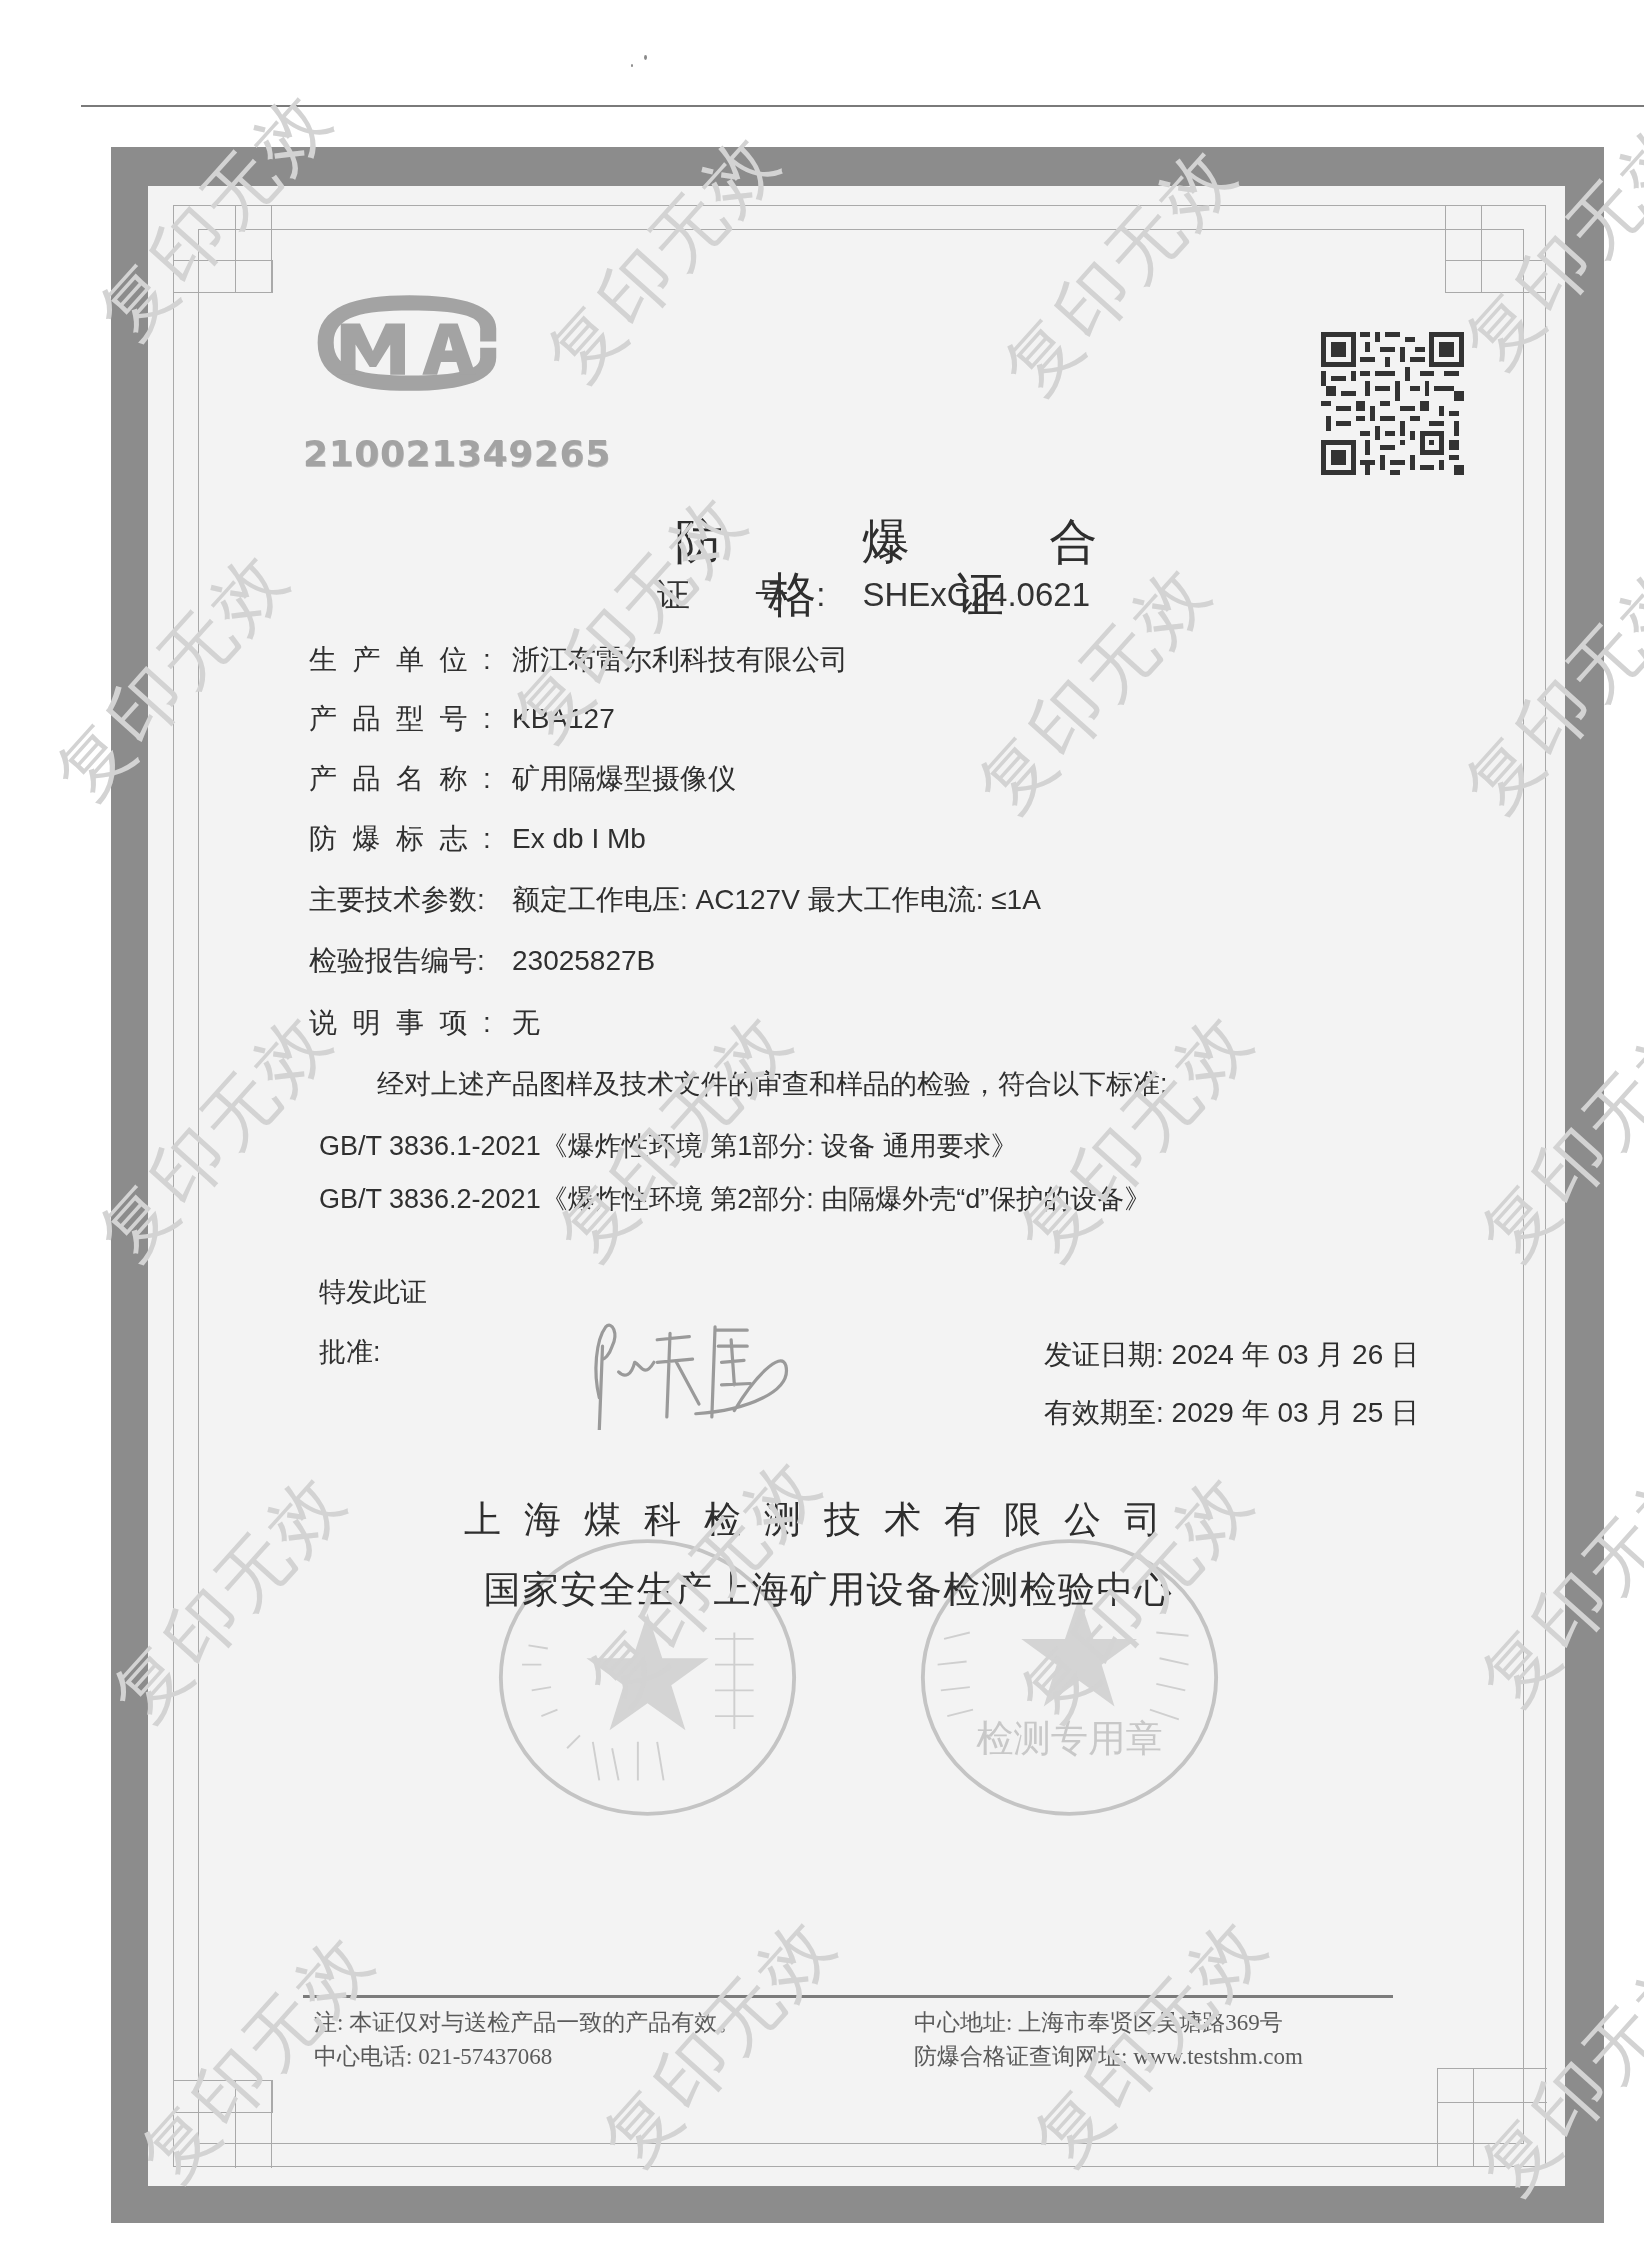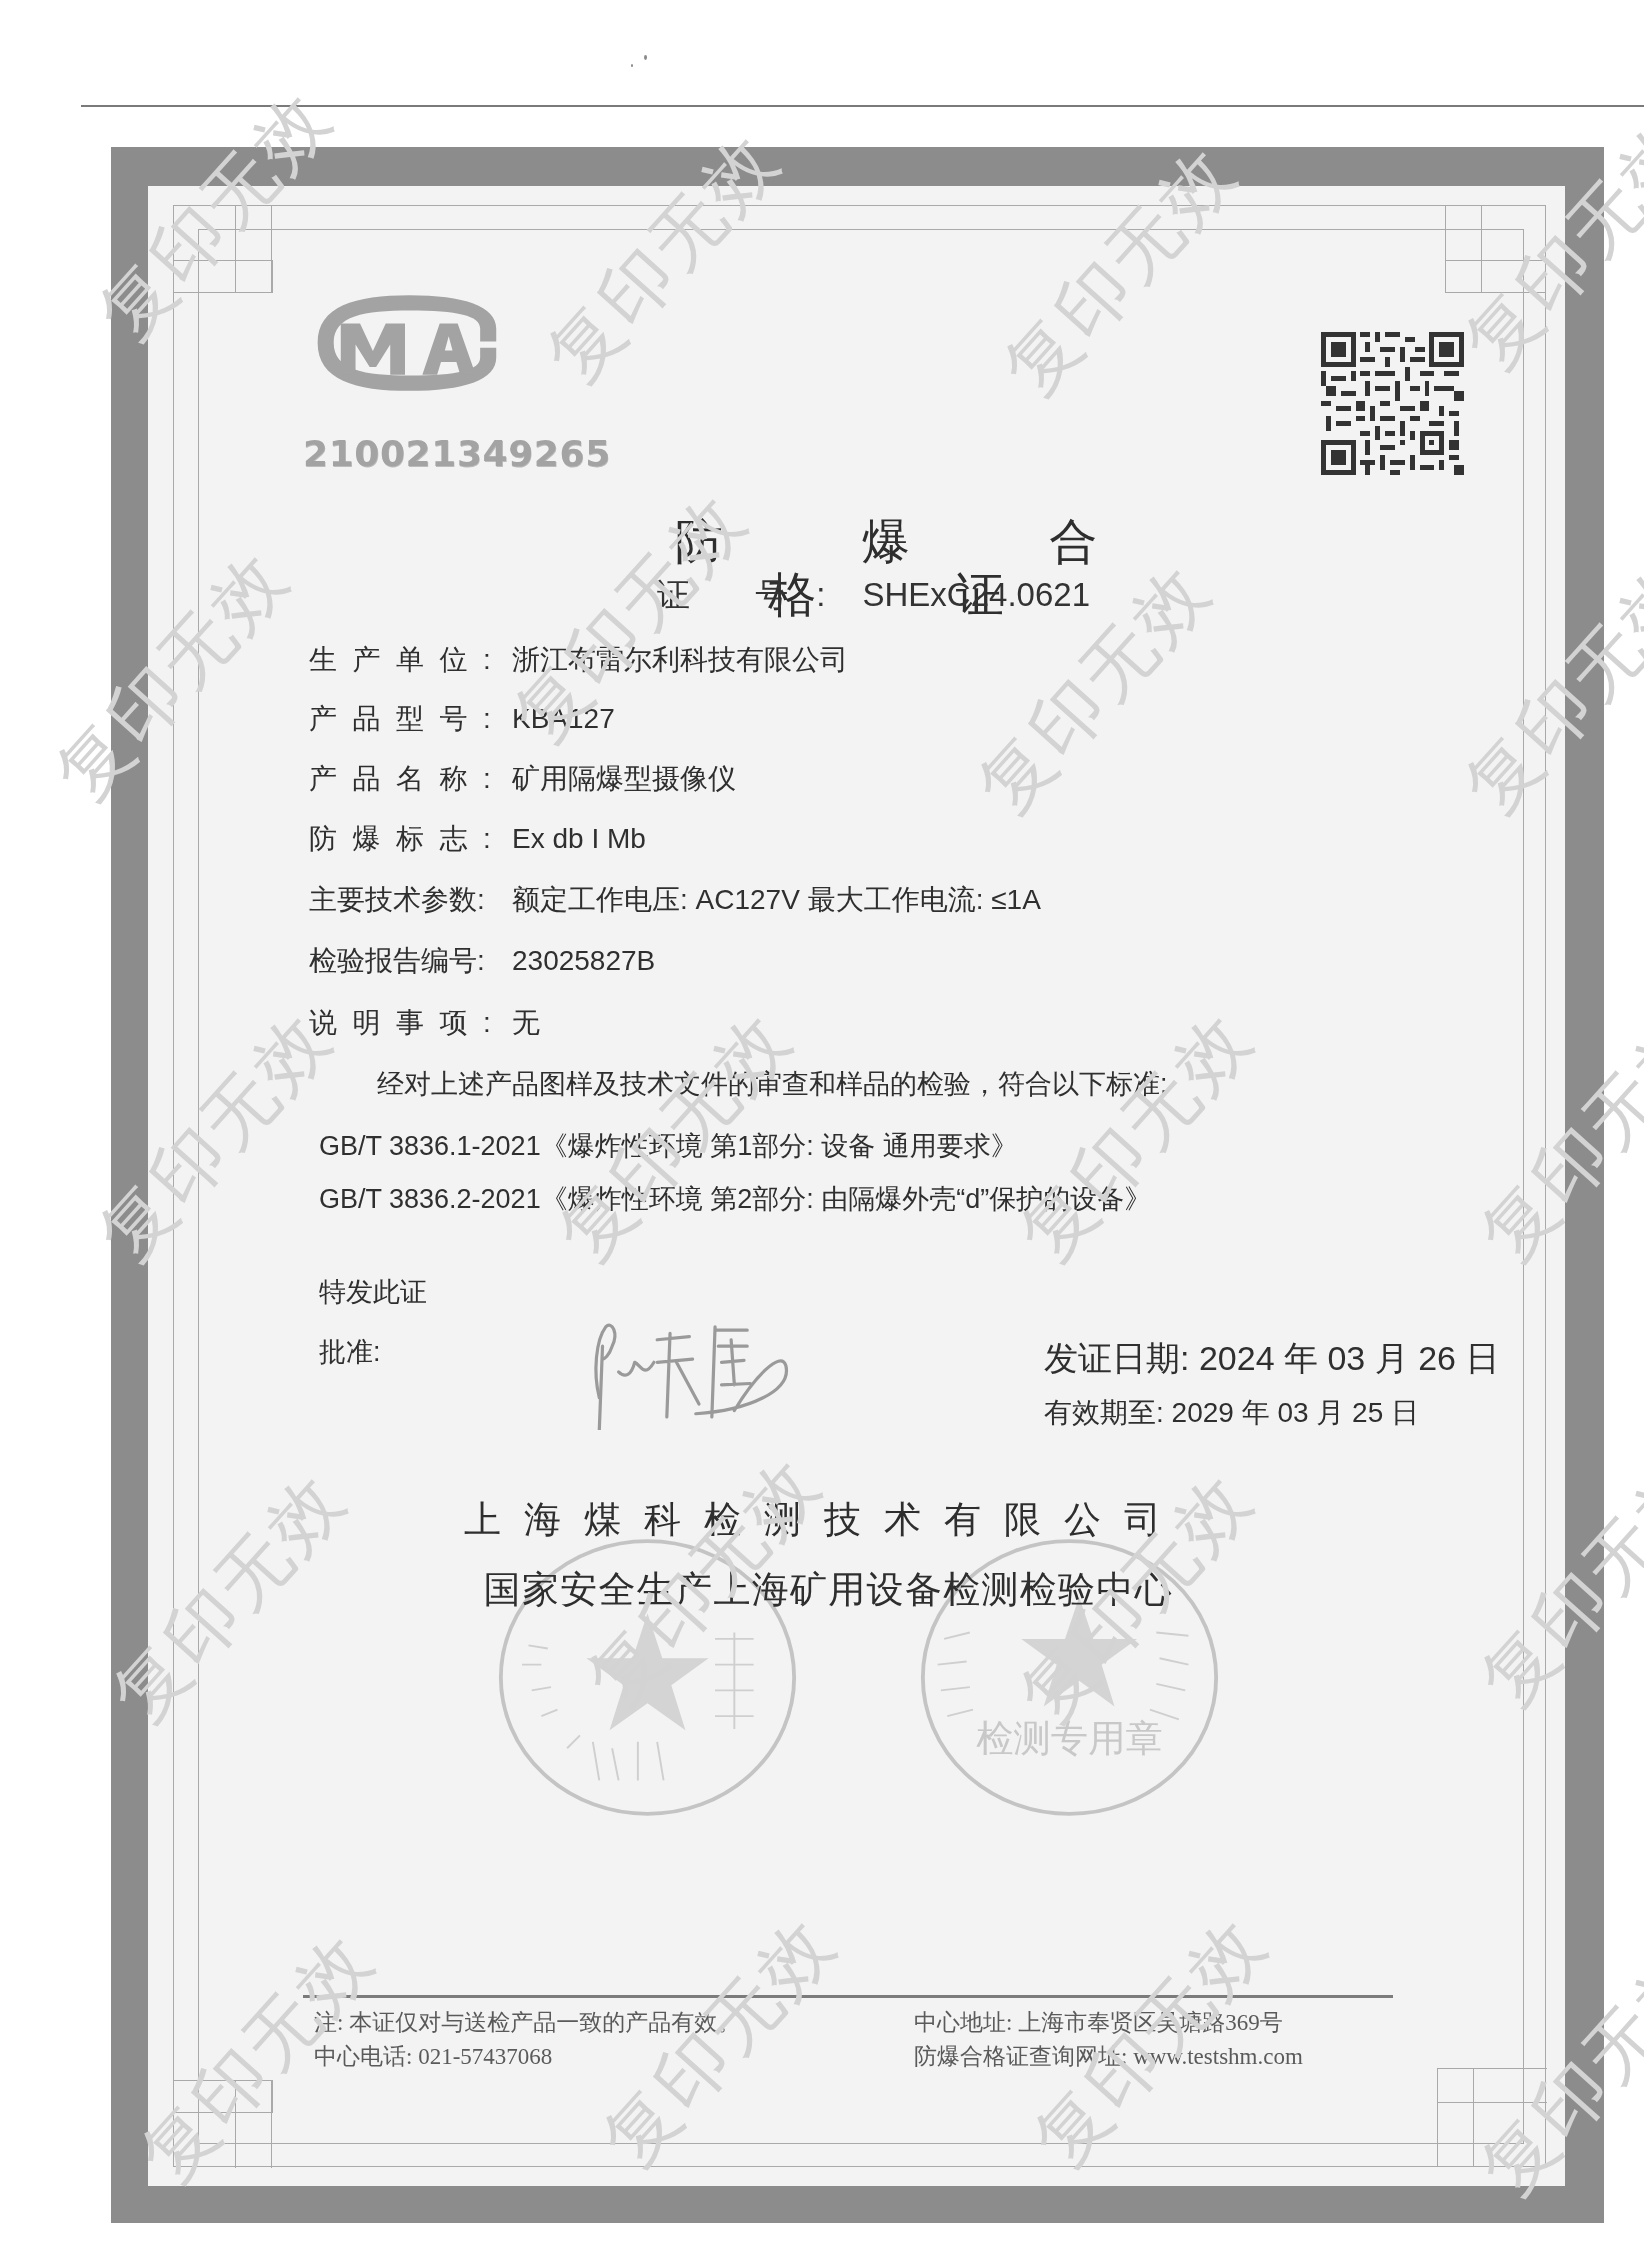--- a/index.html
+++ b/index.html
@@ -122,21 +122,21 @@
   <g fill="none" stroke="#9a9a9a" stroke-width="5" stroke-linecap="round" stroke-linejoin="round">
     <path d="M30 150 C20 110 25 60 40 40 C50 30 60 50 50 70 C45 85 38 90 35 90"></path>
     <path d="M35 70 L30 200"></path>
     <path d="M60 110 C70 120 80 115 85 95 C95 100 100 120 115 95"></path>
     <path d="M120 60 L170 55 M140 50 L135 180 M120 95 L175 90 M150 95 L185 160"></path>
     <path d="M210 40 L205 180 M210 45 L260 45 M215 70 L260 70 M220 95 L255 92 M235 60 L240 130 M220 130 L265 128"></path>
     <path d="M180 175 C260 170 330 140 320 100 C312 75 270 120 240 170"></path>
   </g>
 </svg>
 
-<div class="abs para" style="left:1044px;top:1341px;font-size:34px;">
+<div class="abs para" style="left:1044px;top:1341px;font-size:28px;">
   <span>发证日期:</span>
   <span>2024 年 03 月 26 日</span>
 </div>
 <div class="abs para" style="left:1044px;top:1399px;font-size:28px;">
   <span>有效期至:</span>
   <span>2029 年 03 月 25 日</span>
 </div>
 
 <svg class="abs seal" style="left:496px;top:1536px;" viewBox="0 0 470 440">
   <ellipse cx="235" cy="220" rx="228" ry="212" fill="none" stroke="#c4c4c4" stroke-width="6"></ellipse>

